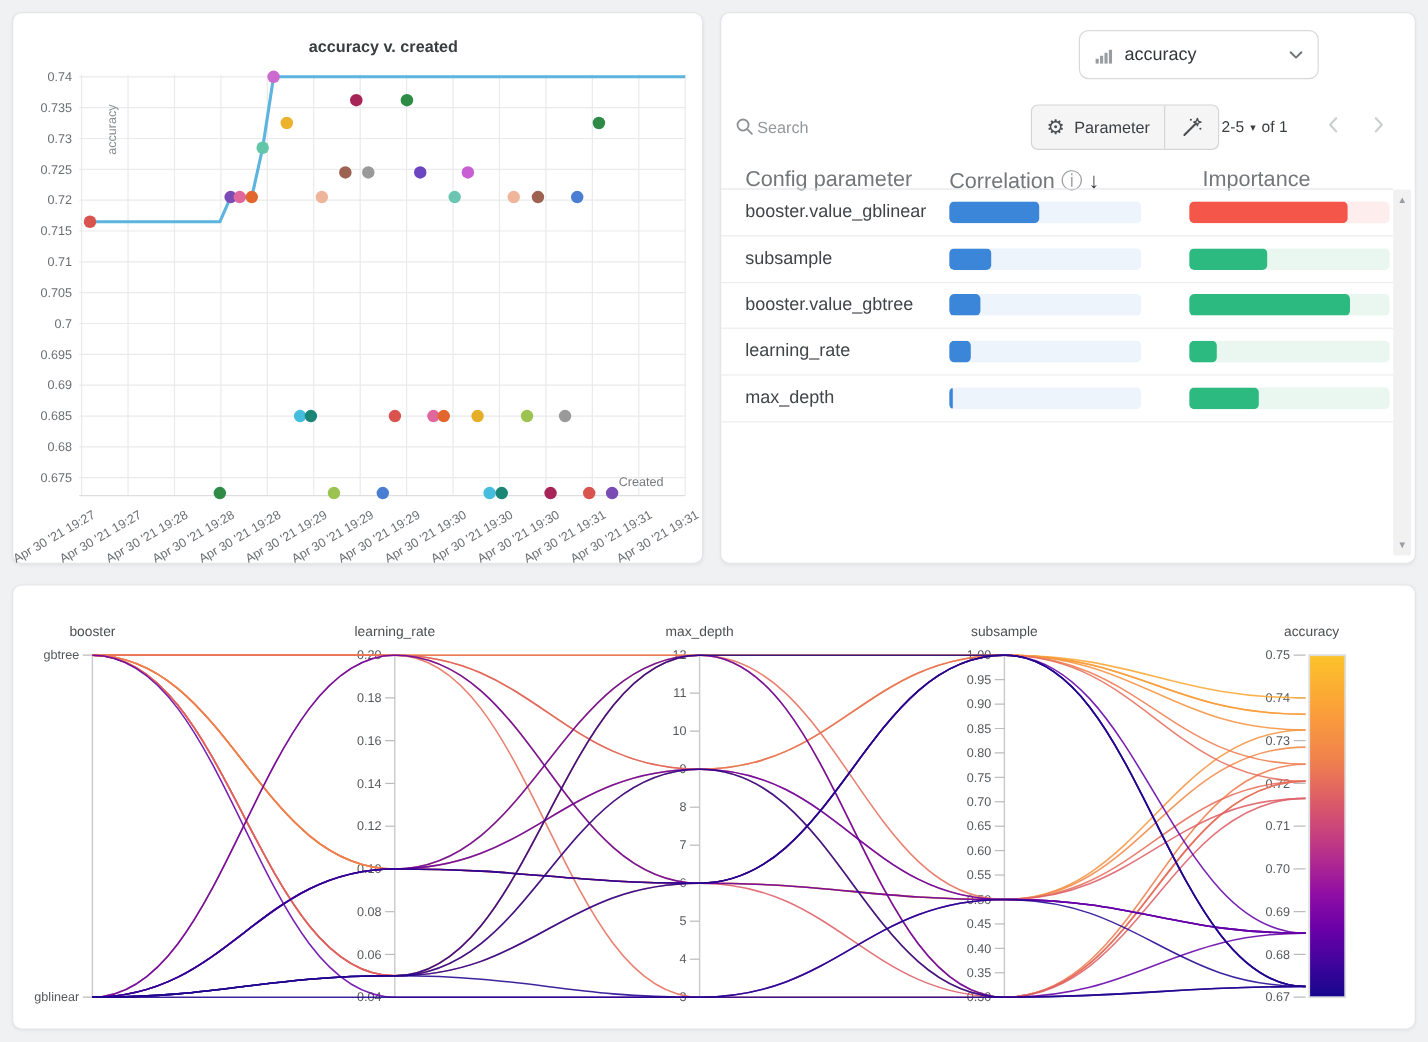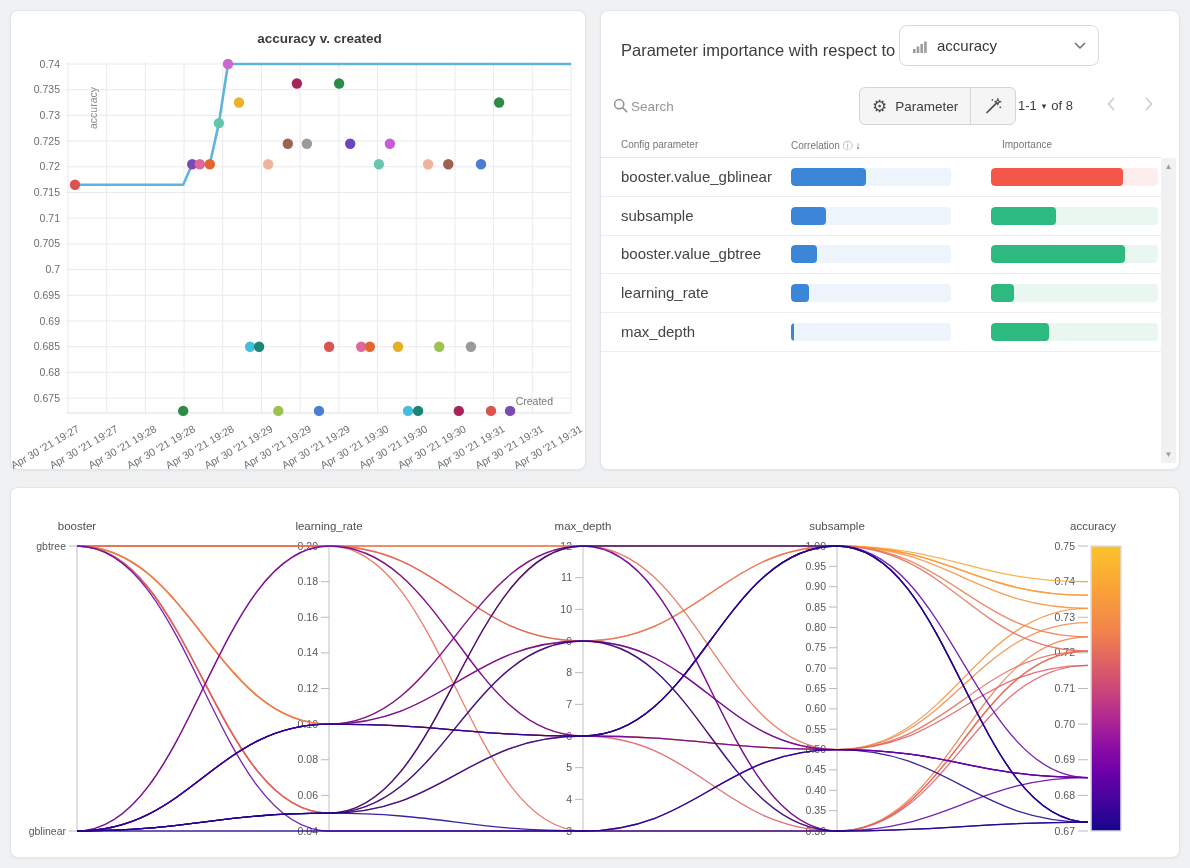--- a/index.html
+++ b/index.html
@@ -20,21 +20,21 @@
   .search-input { position:absolute; left:30px; top:82px; width:150px; height:26px; border:none; outline:none; font-size:13.5px; color:#1d4ed8; background:transparent; }
   .search-input::placeholder { color:#939699; }
   .btn-group { position:absolute; left:258px; top:76px; height:38px; display:flex; border:1px solid #d4d5d7; border-radius:6px; background:#f5f5f6; overflow:hidden; }
   .btn-seg { display:flex; align-items:center; padding:0 12px; cursor:pointer; }
   .btn-seg + .btn-seg { border-left:1px solid #d4d5d7; }
   .btn-seg .txt { font-size:13.5px; color:#3b3e41; margin-left:8px; }
   .gear-glyph { font-size:17px; color:#4a4d50; line-height:1; }
   .pager { position:absolute; left:417px; top:87px; font-size:13px; color:#3b3e41; display:flex; align-items:center; gap:5px; }
   .pager .caret { font-size:9px; color:#3b3e41; }
   .pg-chev { position:absolute; top:85px; cursor:default; }
-  .tbl-header { position:absolute; top:128px; font-size:10px; color:#73767a; }
+  .tbl-header { position:absolute; top:128px; font-size:18px; color:#73767a; }
   .hdr-line { position:absolute; left:0px; top:146px; width:560px; height:1px; background:#e6e7e9; }
   .row { position:absolute; left:0; width:560px; height:39px; border-bottom:1px solid #ededee; }
   .row .pname { position:absolute; left:20px; top:10px; font-size:15px; color:#414549; }
   .track { position:absolute; top:10px; height:18px; border-radius:4px; overflow:hidden; }
   .track.imp { left:190px; width:160px; }
   .track.corr { left:390px; width:167px; }
   .fill { position:absolute; left:0; top:0; bottom:0; border-radius:4px; }
   .vscroll { position:absolute; left:560px; top:147px; width:15px; height:305px; background:#f1f1f2; border-radius:2px; }
   .vscroll .a { position:absolute; left:0; width:15px; text-align:center; font-size:8px; color:#9a9da0; }
 </style>
@@ -142,21 +142,20 @@
           <circle cx="397.0" cy="399.9" r="5.2" fill="#45bede"></circle>
           <circle cx="407.1" cy="399.9" r="5.2" fill="#1b8576"></circle>
           <circle cx="447.8" cy="399.9" r="5.2" fill="#a62457"></circle>
           <circle cx="480.0" cy="399.9" r="5.2" fill="#d9534f"></circle>
           <circle cx="499.1" cy="399.9" r="5.2" fill="#7a4bb5"></circle>
         </g>
       </svg>
   </section>
 
   <section class="panel" id="importance-panel">
-    <div class="imp-title">Parameter importance with respect to</div>
 
     <div class="metric-select">
       <svg width="16" height="16" viewBox="0 0 16 16">
         <rect x="1" y="11" width="2.6" height="4" fill="#9a9da0"></rect>
         <rect x="4.7" y="8.5" width="2.6" height="6.5" fill="#9a9da0"></rect>
         <rect x="8.4" y="6" width="2.6" height="9" fill="#9a9da0"></rect>
         <rect x="12.1" y="3.5" width="2.6" height="11.5" fill="#9a9da0"></rect>
       </svg>
       <span class="lbl">accuracy</span>
       <svg width="12" height="8" viewBox="0 0 12 8">
@@ -179,23 +178,23 @@
         <svg width="20" height="20" viewBox="0 0 20 20">
           <line x1="4" y1="16.5" x2="13.2" y2="7.3" stroke="#4a4d50" stroke-width="1.7" stroke-linecap="round"></line>
           <path d="M14.8 2.6 L15.6 4.9 L17.9 5.7 L15.6 6.5 L14.8 8.8 L14 6.5 L11.7 5.7 L14 4.9 Z" fill="none" stroke="#4a4d50" stroke-width="1.1" stroke-linejoin="round"></path>
           <circle cx="9.4" cy="3.8" r="0.9" fill="#4a4d50"></circle>
           <circle cx="17.3" cy="11.3" r="0.9" fill="#4a4d50"></circle>
         </svg>
       </div>
     </div>
 
     <div class="pager">
-      <span>1-1</span>
+      <span>2-5</span>
       <span class="caret">▾</span>
-      <span>of 8</span>
+      <span>of 1</span>
     </div>
     <svg class="pg-chev" style="left:503px" width="14" height="16" viewBox="0 0 14 16">
       <polyline points="9.5,2.5 4.5,8 9.5,13.5" fill="none" stroke="#cccfd2" stroke-width="1.8" stroke-linecap="round" stroke-linejoin="round"></polyline>
     </svg>
     <svg class="pg-chev" style="left:541px" width="14" height="16" viewBox="0 0 14 16">
       <polyline points="4.5,2.5 9.5,8 4.5,13.5" fill="none" stroke="#cccfd2" stroke-width="1.8" stroke-linecap="round" stroke-linejoin="round"></polyline>
     </svg>
 
     <div class="tbl-header" style="left:20px">Config parameter</div>
     <div class="tbl-header" style="left:190px">

